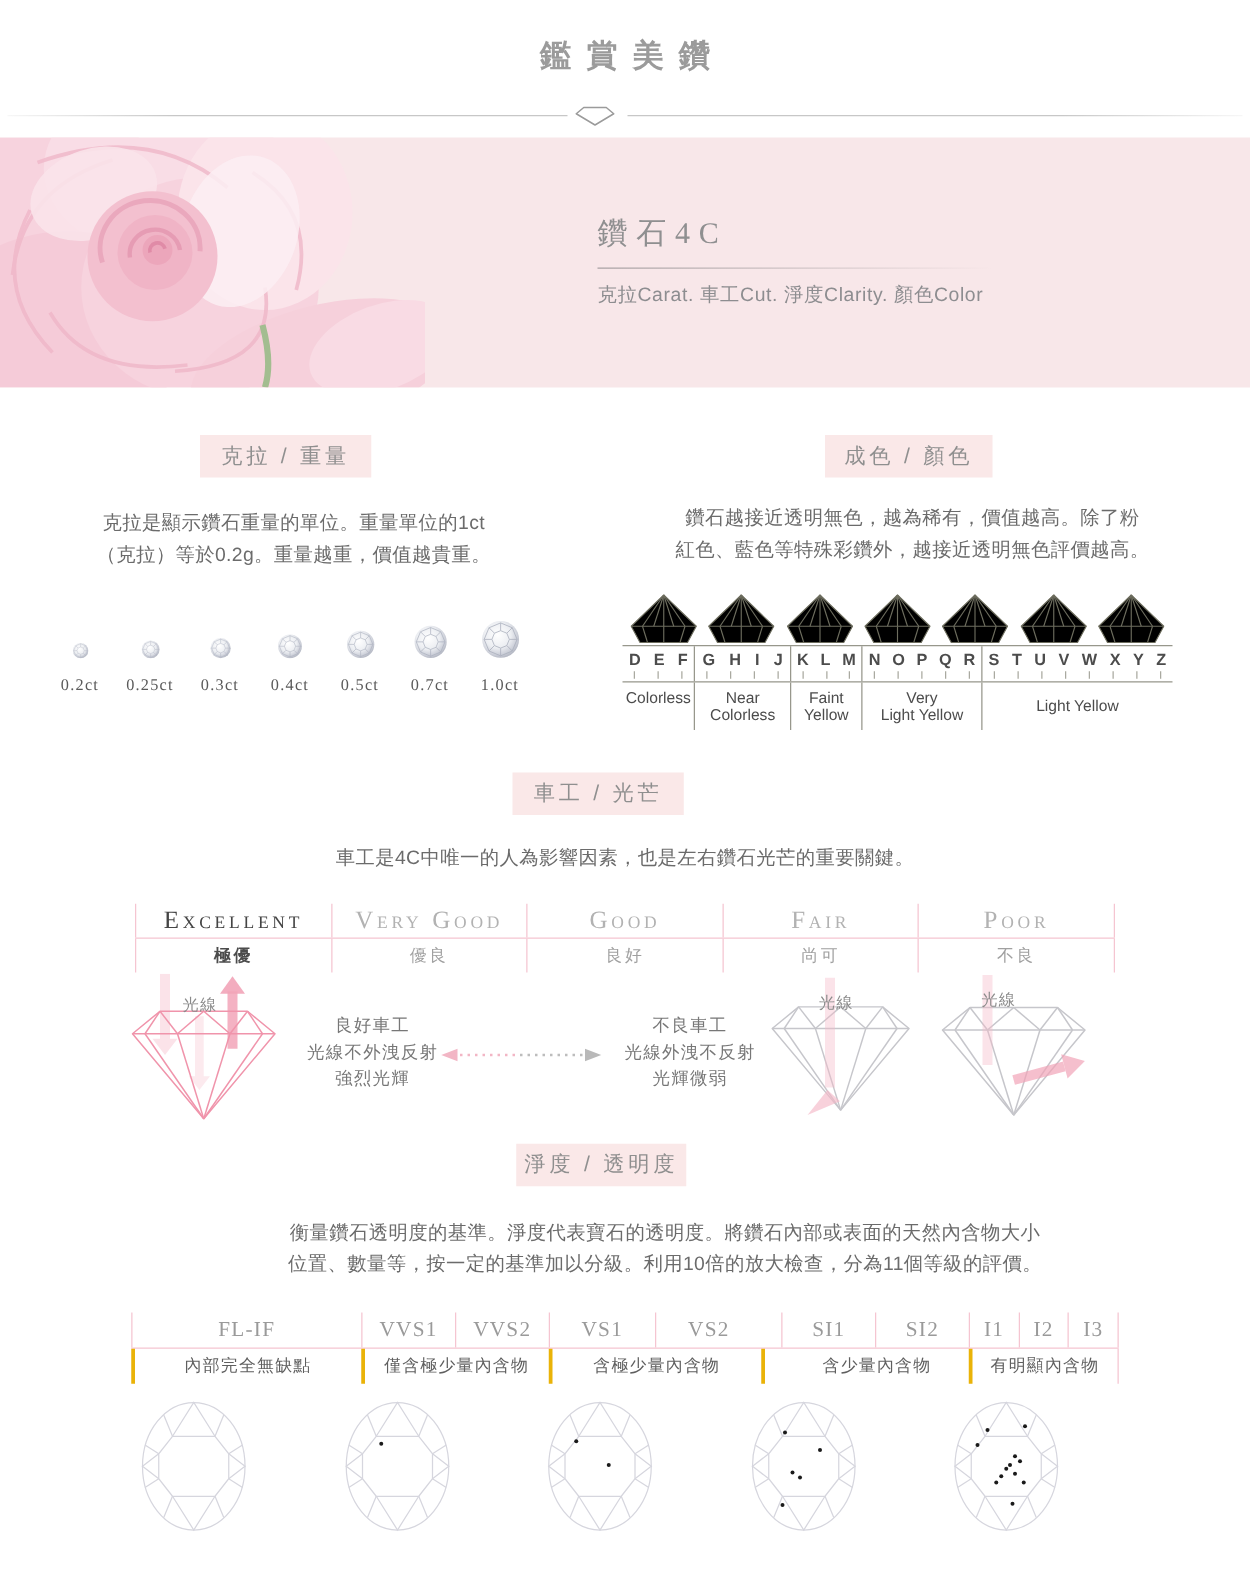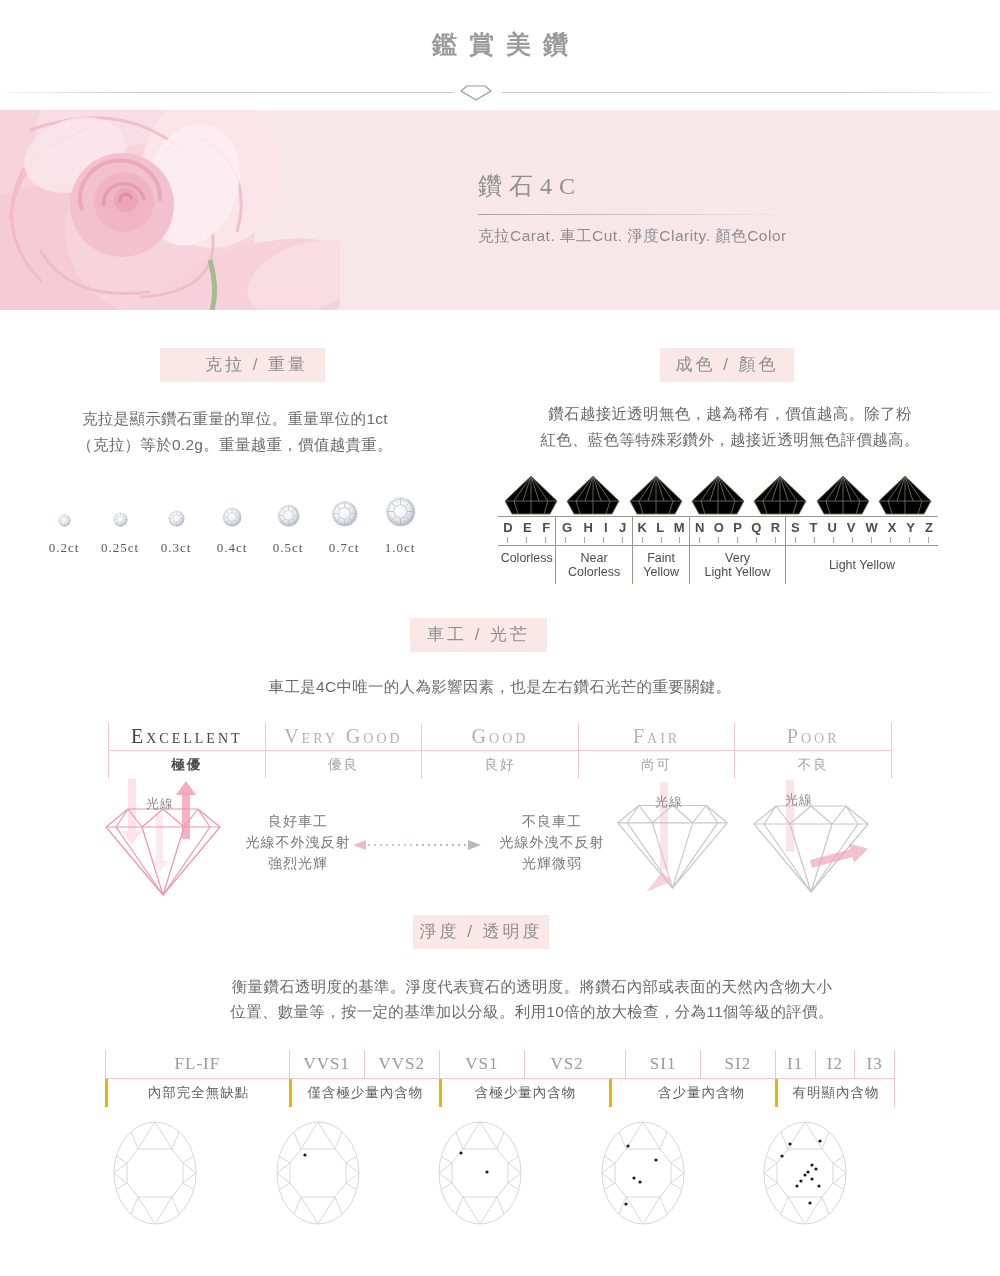--- a/index.html
+++ b/index.html
@@ -21,21 +21,21 @@
   .rose{position:absolute;left:0;top:0;}
   .banner-title{position:absolute;left:478px;top:60px;font-family:"Liberation Serif",serif;
     font-size:24px;font-weight:500;color:#8f8f90;letter-spacing:7px;}
   .banner-underline{position:absolute;left:478px;top:104px;width:316px;height:1px;
     background:linear-gradient(to right,#a8a1a3,rgba(180,174,176,0));}
   .banner-subtitle{position:absolute;left:478px;top:116px;font-size:15.5px;color:#8d8d90;letter-spacing:0.5px;}
 
   
   .sec-box{position:absolute;height:34px;line-height:34px;background:#fae8e8;color:#8f8f8f;
     font-size:17px;letter-spacing:3px;text-align:center;}
-  .box-carat{left:160px;top:348px;width:137px;padding-left:28px;}
+  .box-carat{left:160px;top:348px;width:137px;}
   .box-color{left:660px;top:348px;width:134px;}
   .box-cut{left:410px;top:618px;width:137px;}
   .box-clarity{left:413px;top:915px;width:136px;}
 
   .para{position:absolute;font-size:15.5px;color:#6b6b6b;line-height:26px;text-align:center;letter-spacing:0.3px;}
   .para-carat{left:40px;top:406px;width:390px;}
   .para-color{left:520px;top:402px;width:420px;font-family:Liberation Mono, monospace;}
   .para-cut{left:0;top:674px;width:1000px;}
   .para-clarity{left:0;top:974px;width:1000px;line-height:25px;padding-left:32px;}
 

